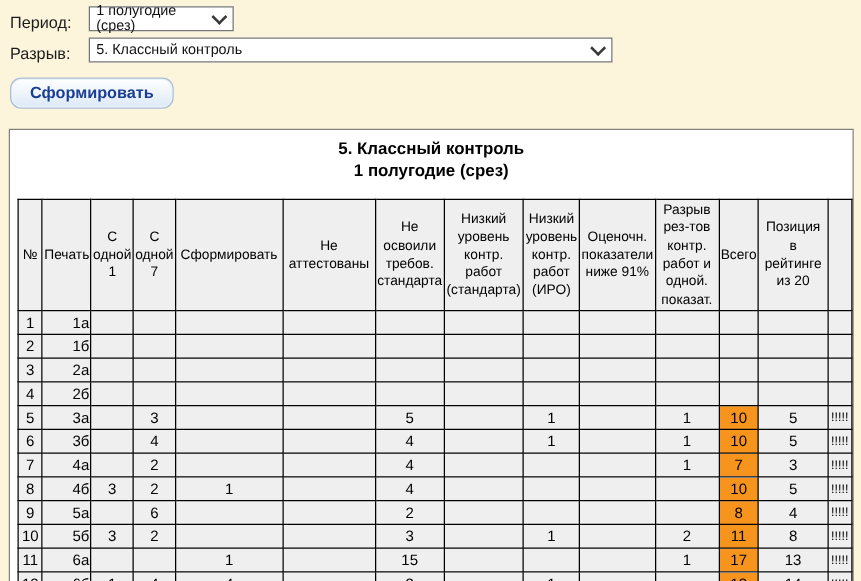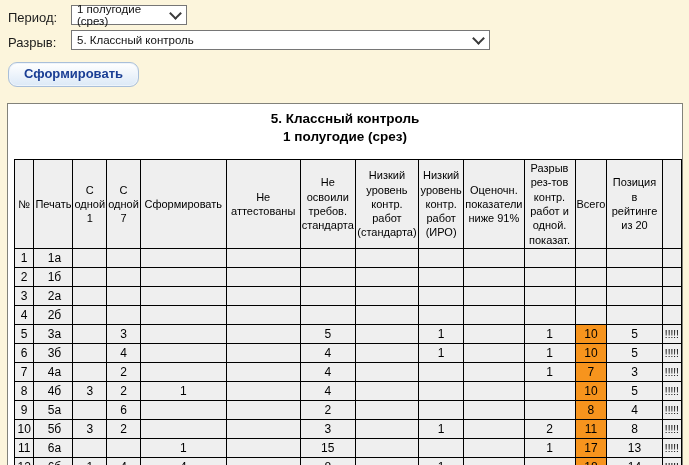--- a/index.html
+++ b/index.html
@@ -39,21 +39,21 @@
     background:#fff;border:1px solid #82827a;box-sizing:border-box;
   }
   .title{text-align:center;font-weight:bold;font-size:13.5px;line-height:18px;margin-top:6px;color:#000;}
   table{border-collapse:collapse;margin:13px 0 0 6px;table-layout:fixed;}
   th,td{
     border:1px solid #000;background:#EFEFEF;
     text-align:center;padding:0 1px;overflow:hidden;color:#000;
   }
   th{height:88px;font-weight:normal;font-size:11px;line-height:1.3;}
   td{height:18px;font-size:12px;}
-  td.cls{text-align:center;padding-left:3px;}
+  td.cls{text-align:right;padding-left:3px;}
   td.orange{background:var(--orange,#F7941D);}
   td.warn{font-size:10px;padding:0;}
 </style>
 </head>
 <body>
 
 <div class="controls">
   <div class="ctrl-row">
     <span class="ctrl-label">Период:</span>
     <div class="select select--period">

